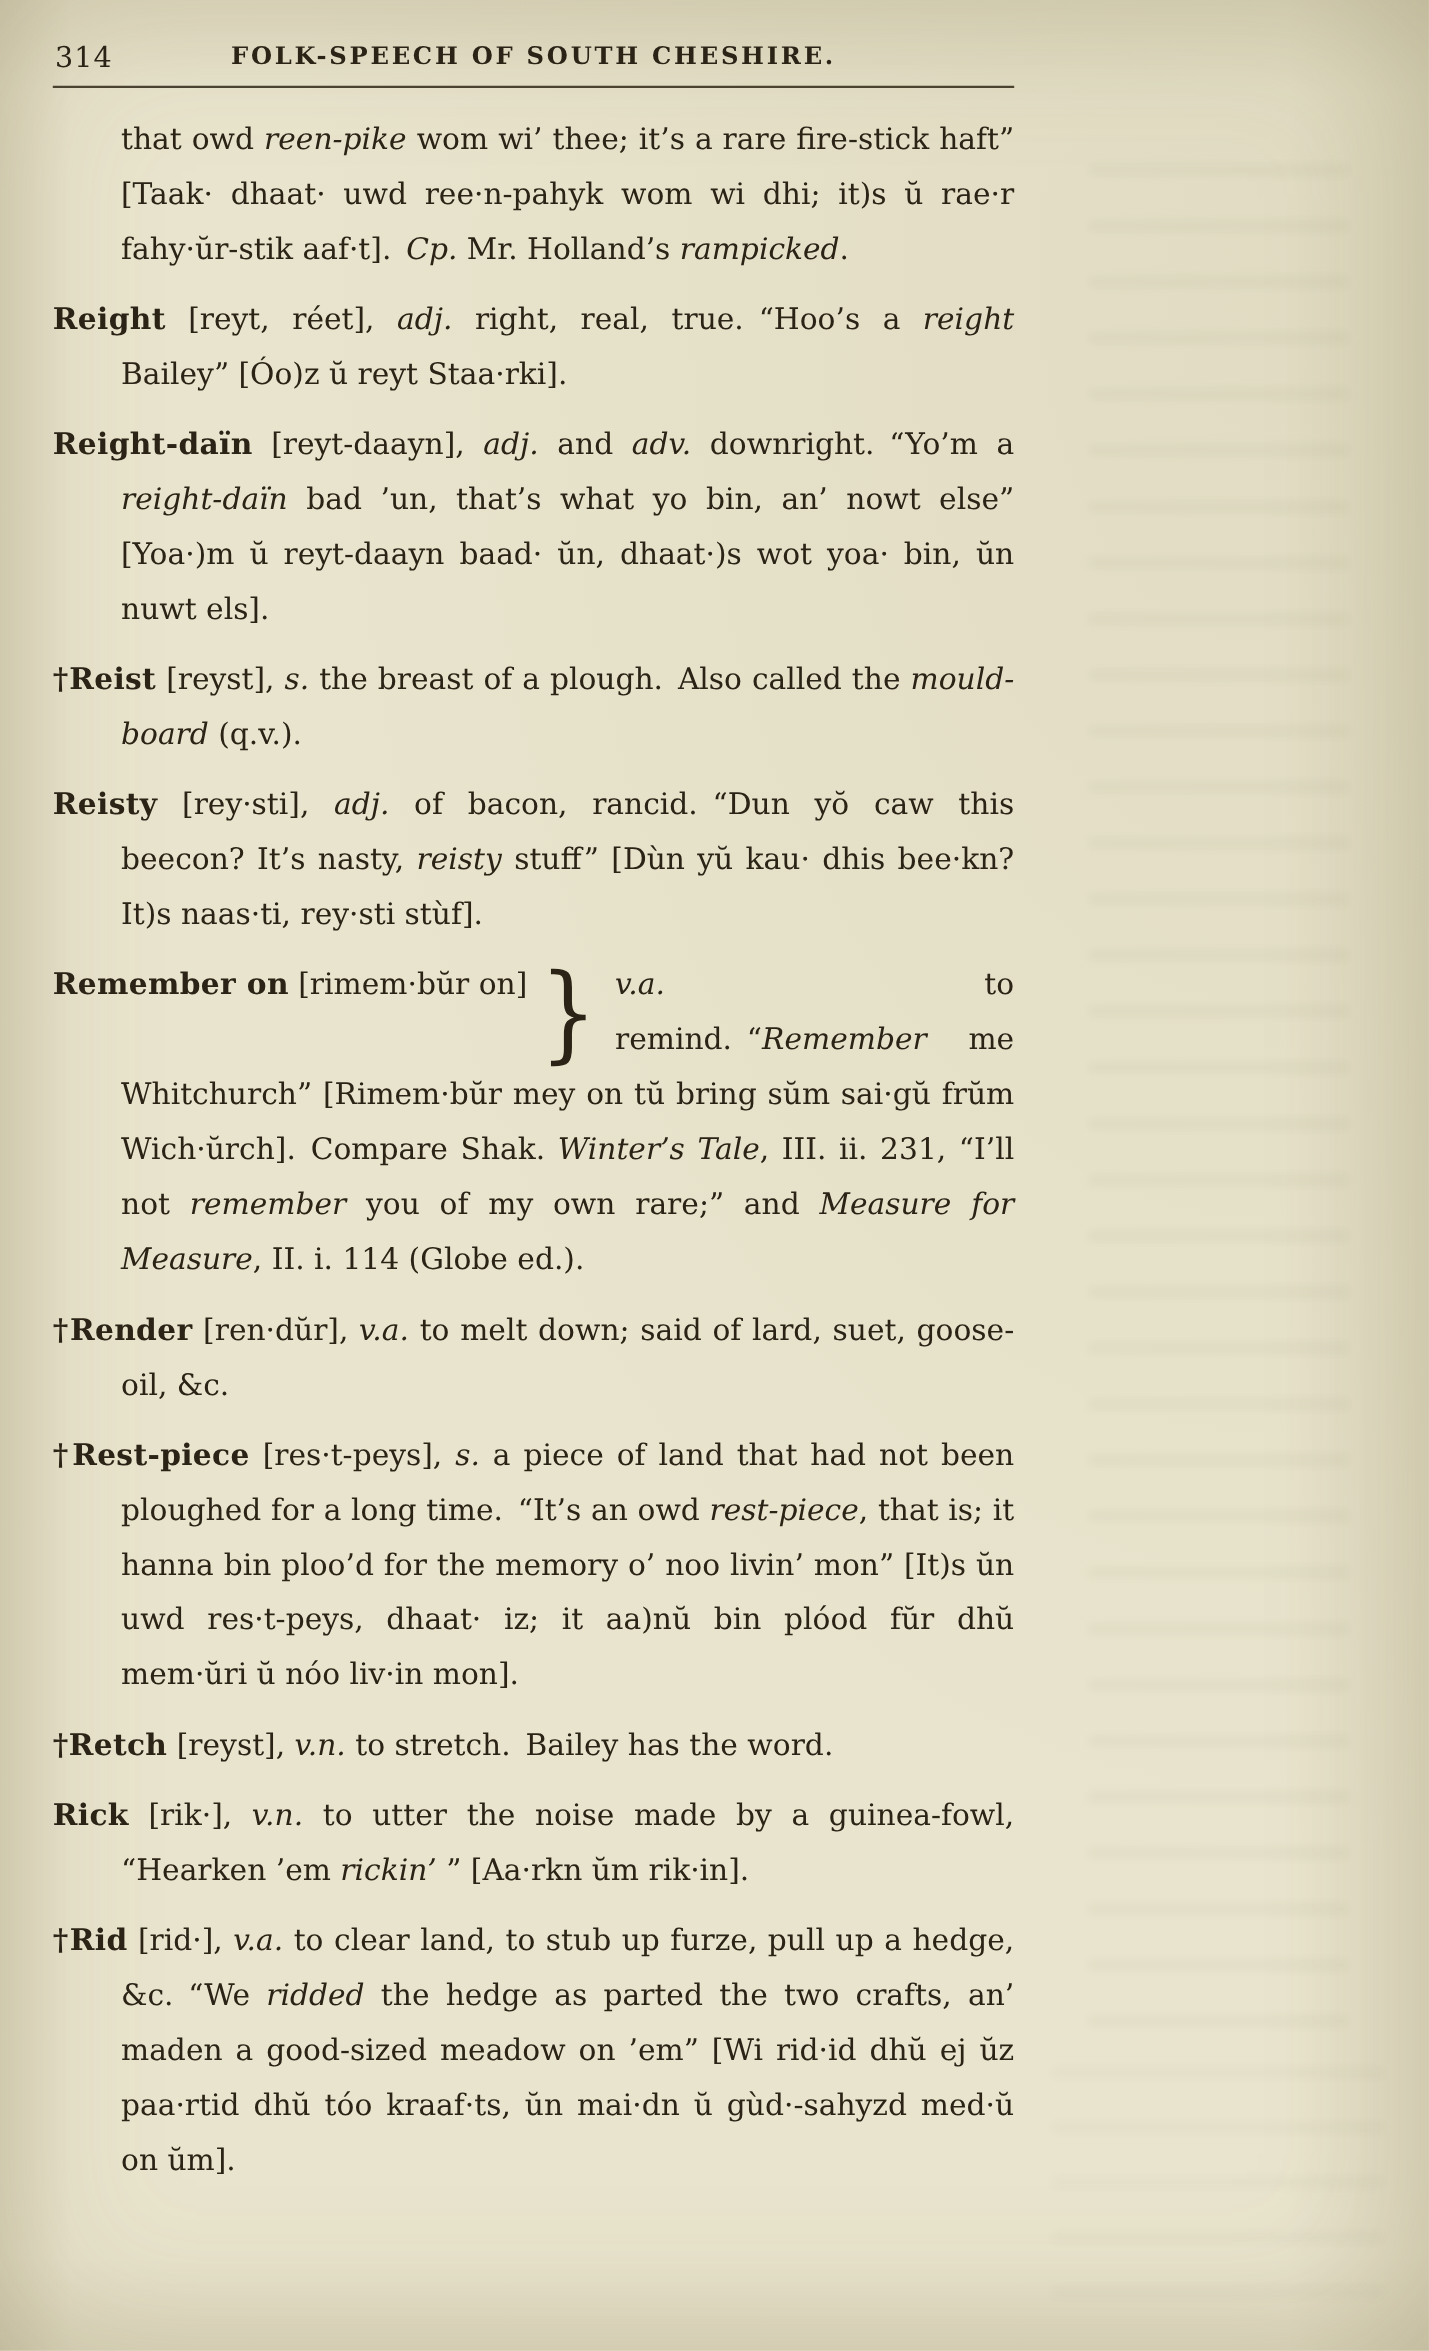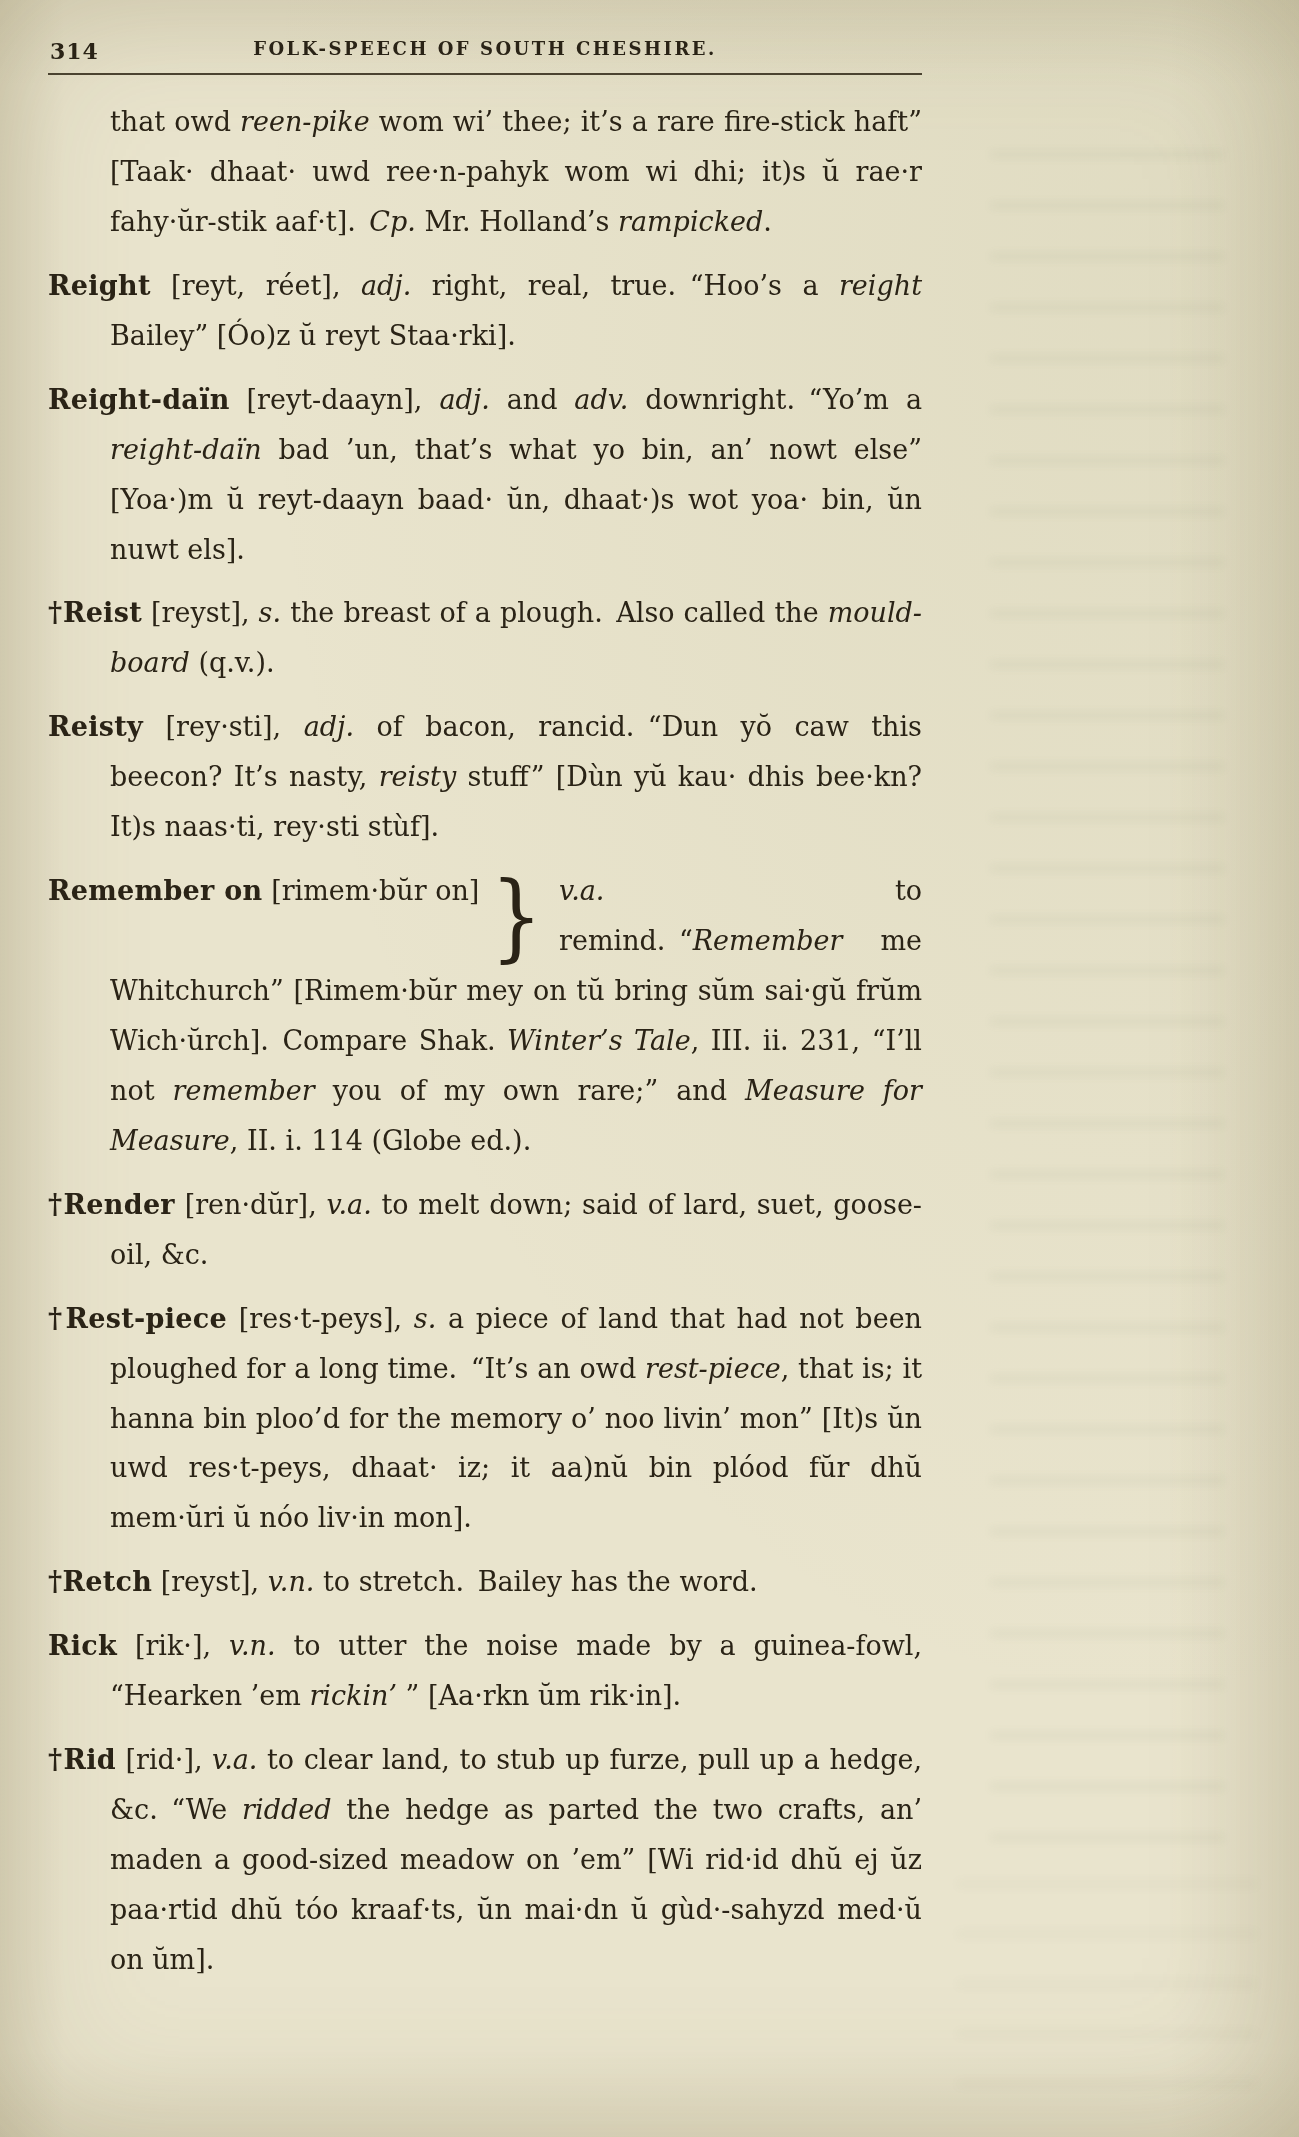--- a/index.html
+++ b/index.html
@@ -23,25 +23,25 @@
       var(--paper);
     box-shadow: inset 0 0 150px rgba(112,100,58,0.22);
   }
   .page-header{
     position:relative;
     margin:34px 48px 0 48px;
     width:874px;
   }
   .page-num{
     position:absolute;left:2px;top:4px;
-    font-weight:bold;font-size:22px;letter-spacing:1px;
+    font-weight:normal;font-size:26px;letter-spacing:1px;
   }
   .running-title{
     margin:0;text-align:center;
-    font-size:18px;font-weight:bold;letter-spacing:2.5px;
+    font-size:22px;font-weight:bold;letter-spacing:2.5px;
     padding-top:4px;
   }
   .header-rule{
     margin-top:14px;
     border-top:2px solid rgba(48,40,22,0.85);
     height:0;
   }
   .text-block{
     margin:22px 48px 0 48px;
     width:874px;

